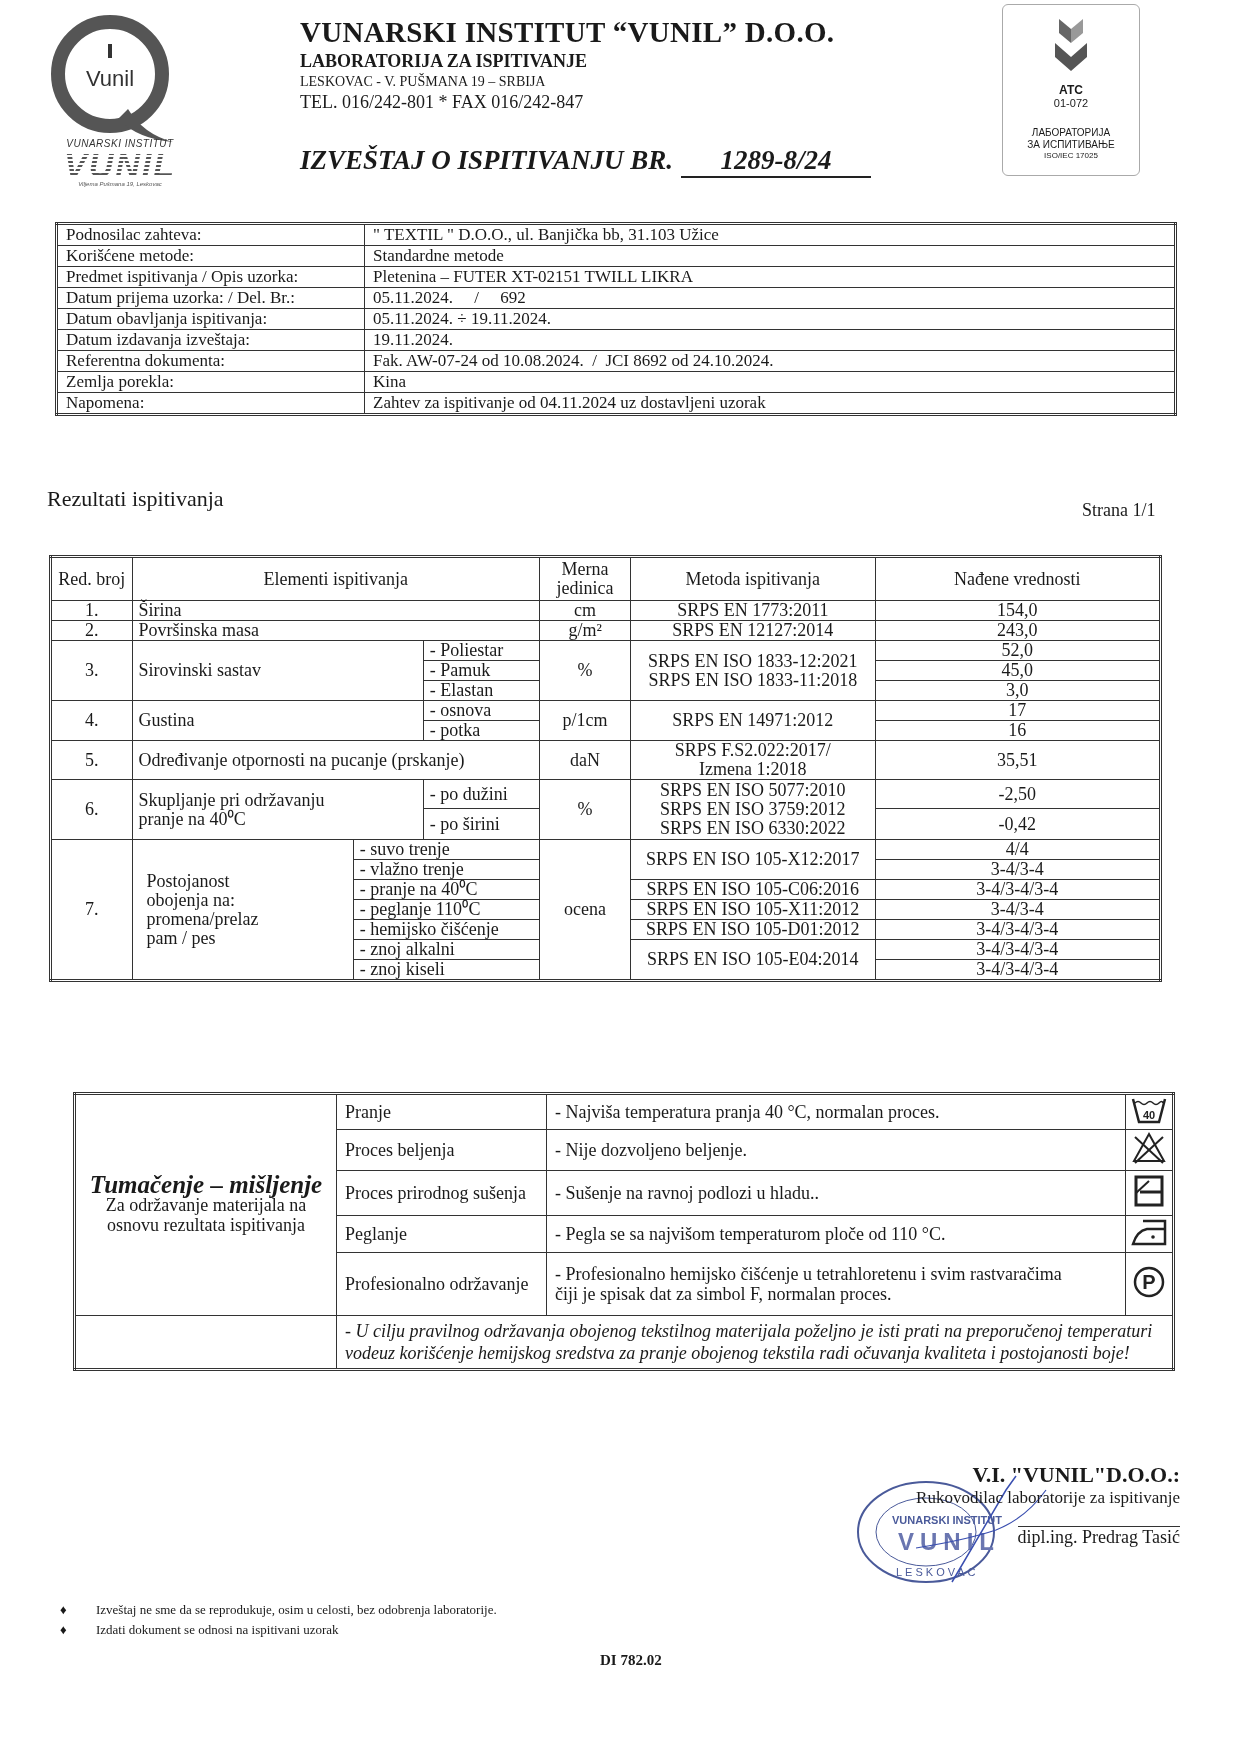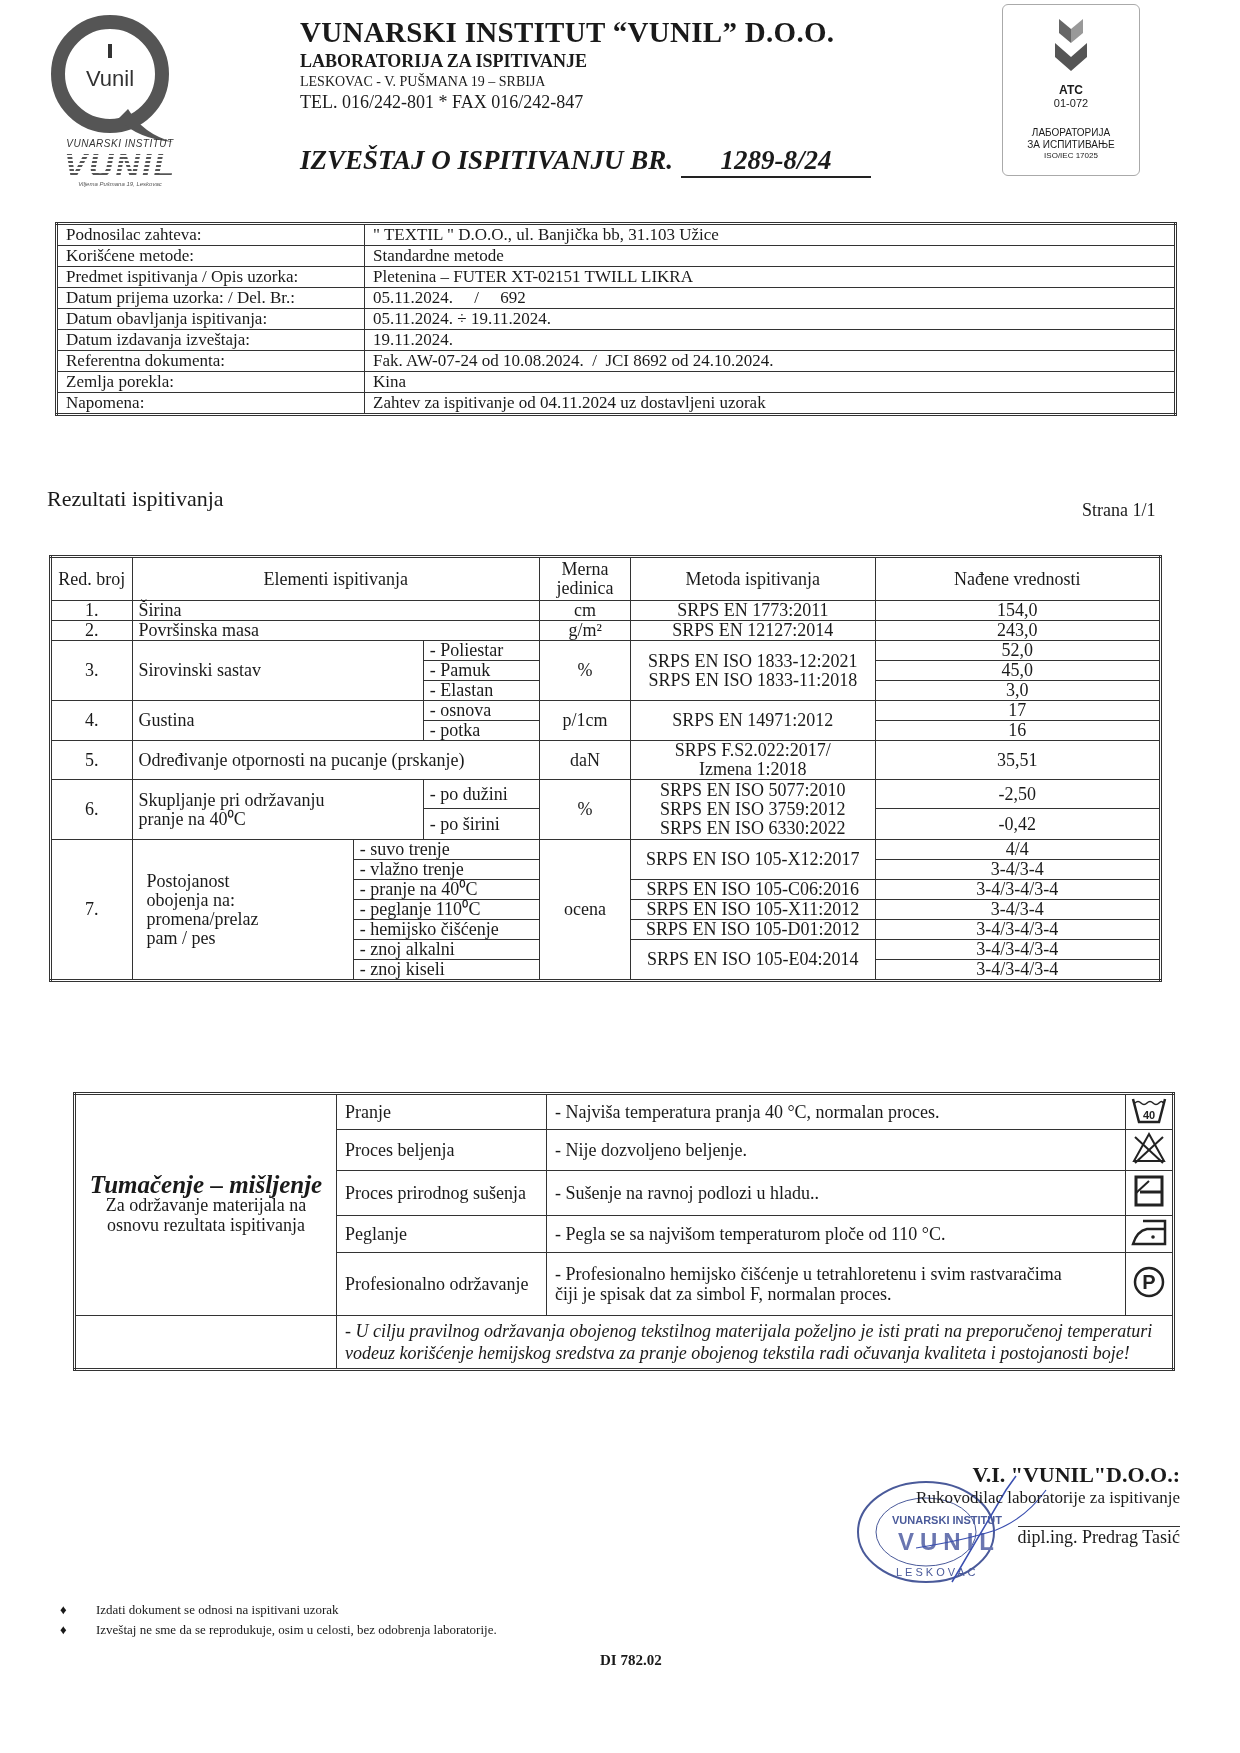--- a/index.html
+++ b/index.html
@@ -361,16 +361,16 @@
   <path d="M96 112 L150 20 L160 6" fill="none" stroke="#3a4fb0" stroke-width="1.5"></path>
   <path d="M60 78 Q110 70 140 60 Q170 48 190 20" fill="none" stroke="#3a4fb0" stroke-width="1.2"></path>
 </svg>
 <div class="abs sig">
   <div class="s1">V.I. "VUNIL"D.O.O.:</div>
   <div class="s2">Rukovodilac laboratorije za ispitivanje</div>
   <div class="s3">dipl.ing. Predrag Tasić</div>
 </div>
 
 <div class="abs foot">
+  <div><span class="d">♦</span><span>Izveštaj ne sme da se reprodukuje, osim u celosti, bez odobrenja laboratorije.</span></div>
   <div><span class="d">♦</span><span>Izdati dokument se odnosi na ispitivani uzorak</span></div>
-  <div><span class="d">♦</span><span>Izveštaj ne sme da se reprodukuje, osim u celosti, bez odobrenja laboratorije.</span></div>
 </div>
 <div class="abs code">DI 782.02</div>
 
 </body></html>

